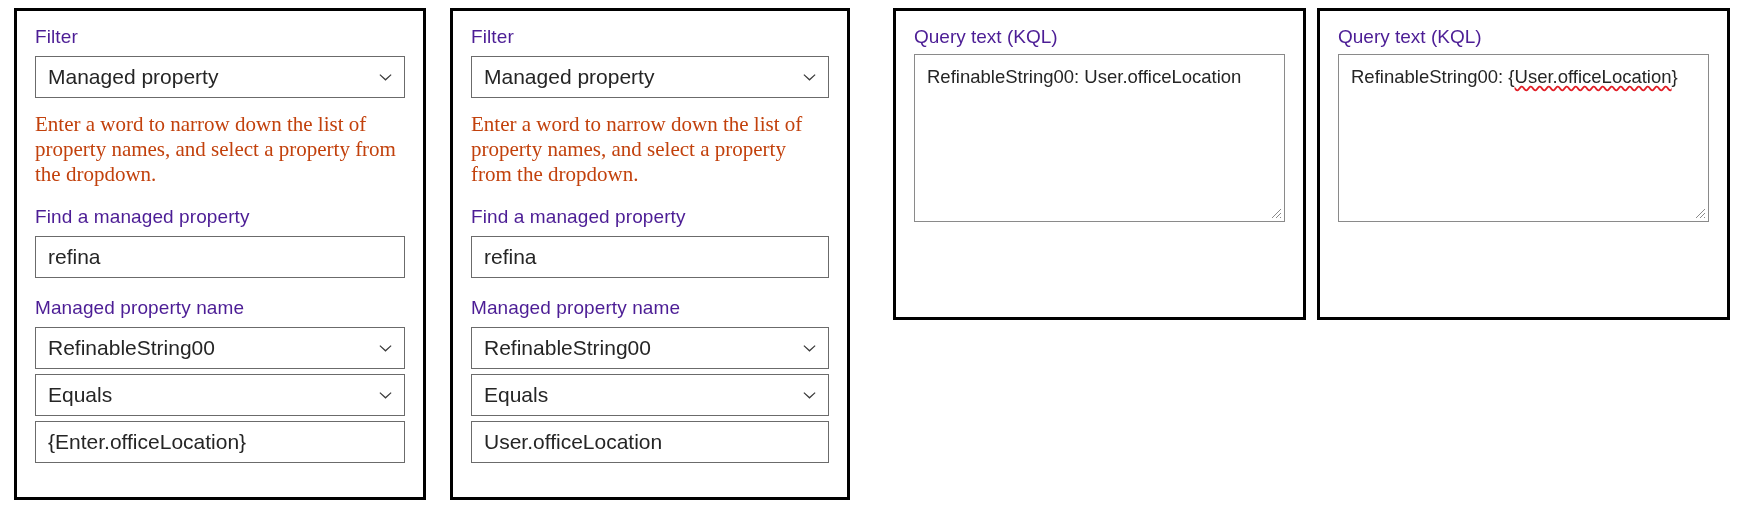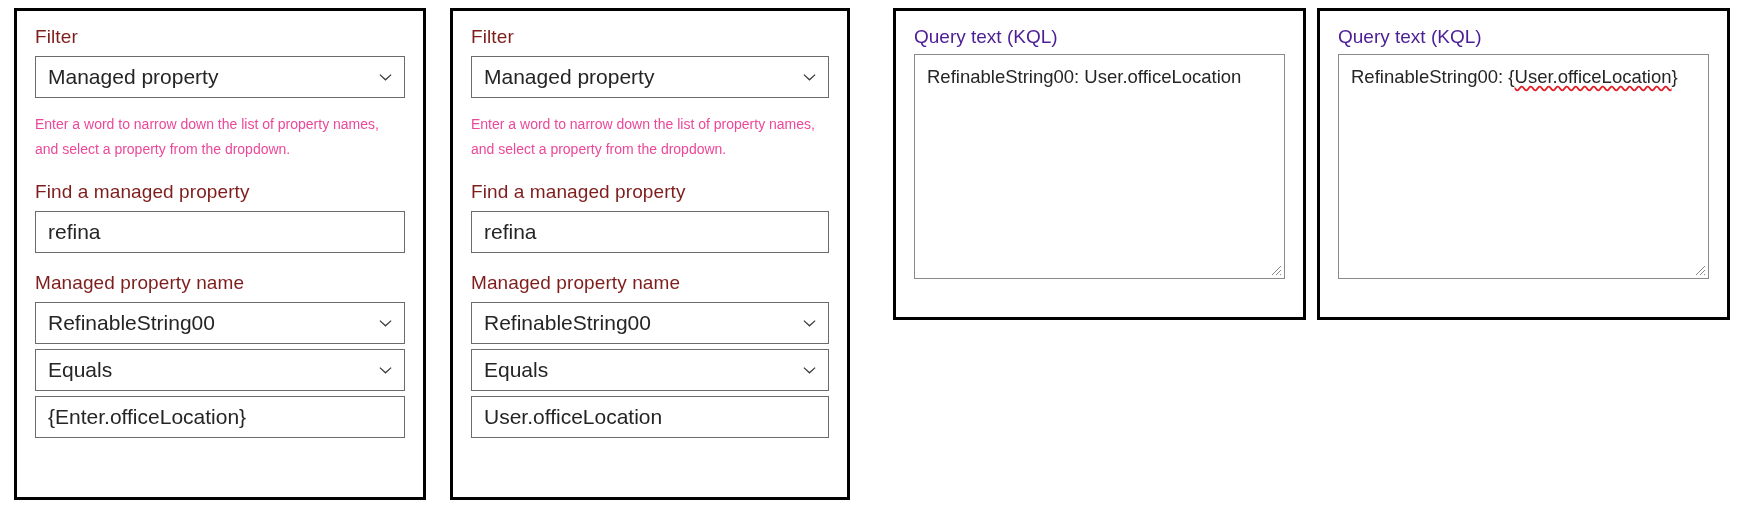--- a/index.html
+++ b/index.html
@@ -39,31 +39,32 @@
 
   .panel-filter-a { left: 14px;   top: 8px;  width: 412px;  height: 492px; }
   .panel-filter-b { left: 450px;  top: 8px;  width: 400px;  height: 492px; }
   .panel-kql-a    { left: 893px;  top: 8px;  width: 413px;  height: 312px; }
   .panel-kql-b    { left: 1317px; top: 8px;  width: 413px;  height: 312px; }
 
   
   .field-label {
     font-size: 19px;
     line-height: 24px;
-    color: #7f1d1d;
+    color: #4c1d95;
     margin: 0 0 7px 0;
     font-weight: 400;
     letter-spacing: 0.1px;
   }
   .help-text {
-    font-size: 14px;
+    font-size: 21px;
     line-height: 25px;
-    color: #ec4899;
+    color: #c2410c;
     margin: 14px 0 18px 0;
     max-width: 100%;
+    font-family: Liberation Serif, serif;
   }
 
   .control {
     box-sizing: border-box;
     position: relative;
     width: 100%;
     height: 42px;
     border: 1px solid #6b6b6b;
     background: #ffffff;
     display: flex;
@@ -98,21 +99,21 @@
   .kql-label {
     font-size: 19px;
     line-height: 23px;
     color: #4c1d95;
     margin: 0 0 6px 0;
   }
   .kql-area {
     box-sizing: border-box;
     position: relative;
     width: 100%;
-    height: 225px;
+    height: 168px;
     border: 1px solid #8a8a8a;
     background: #ffffff;
     padding: 10px 20px 0 12px;
     font-size: 18.5px;
     line-height: 24px;
     color: #252525;
     overflow: hidden;
   }
   .kql-text { white-space: nowrap; }
 

